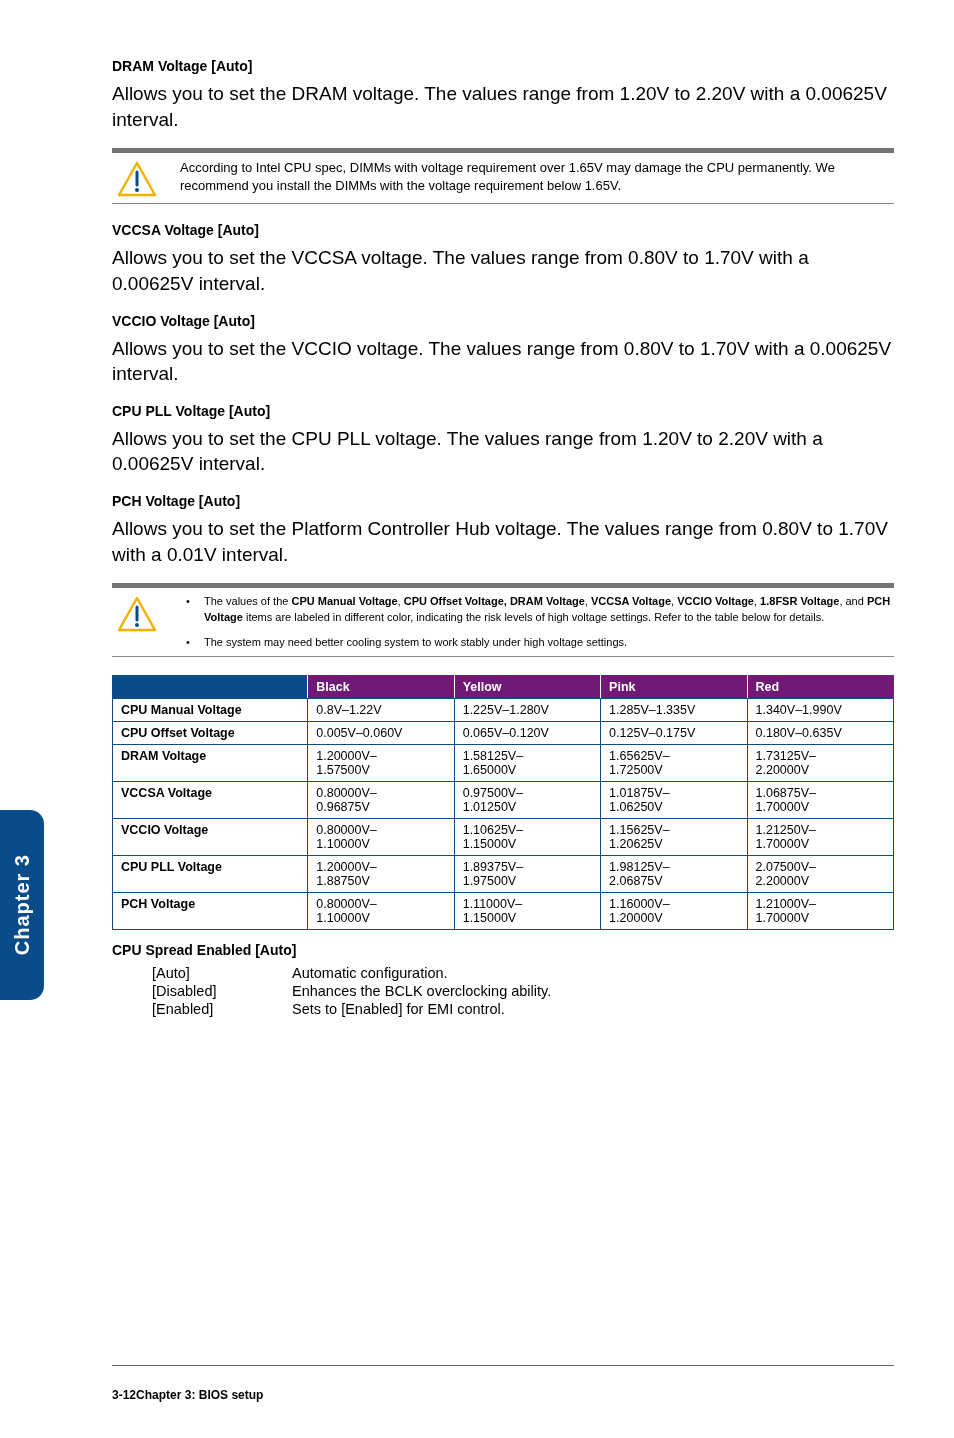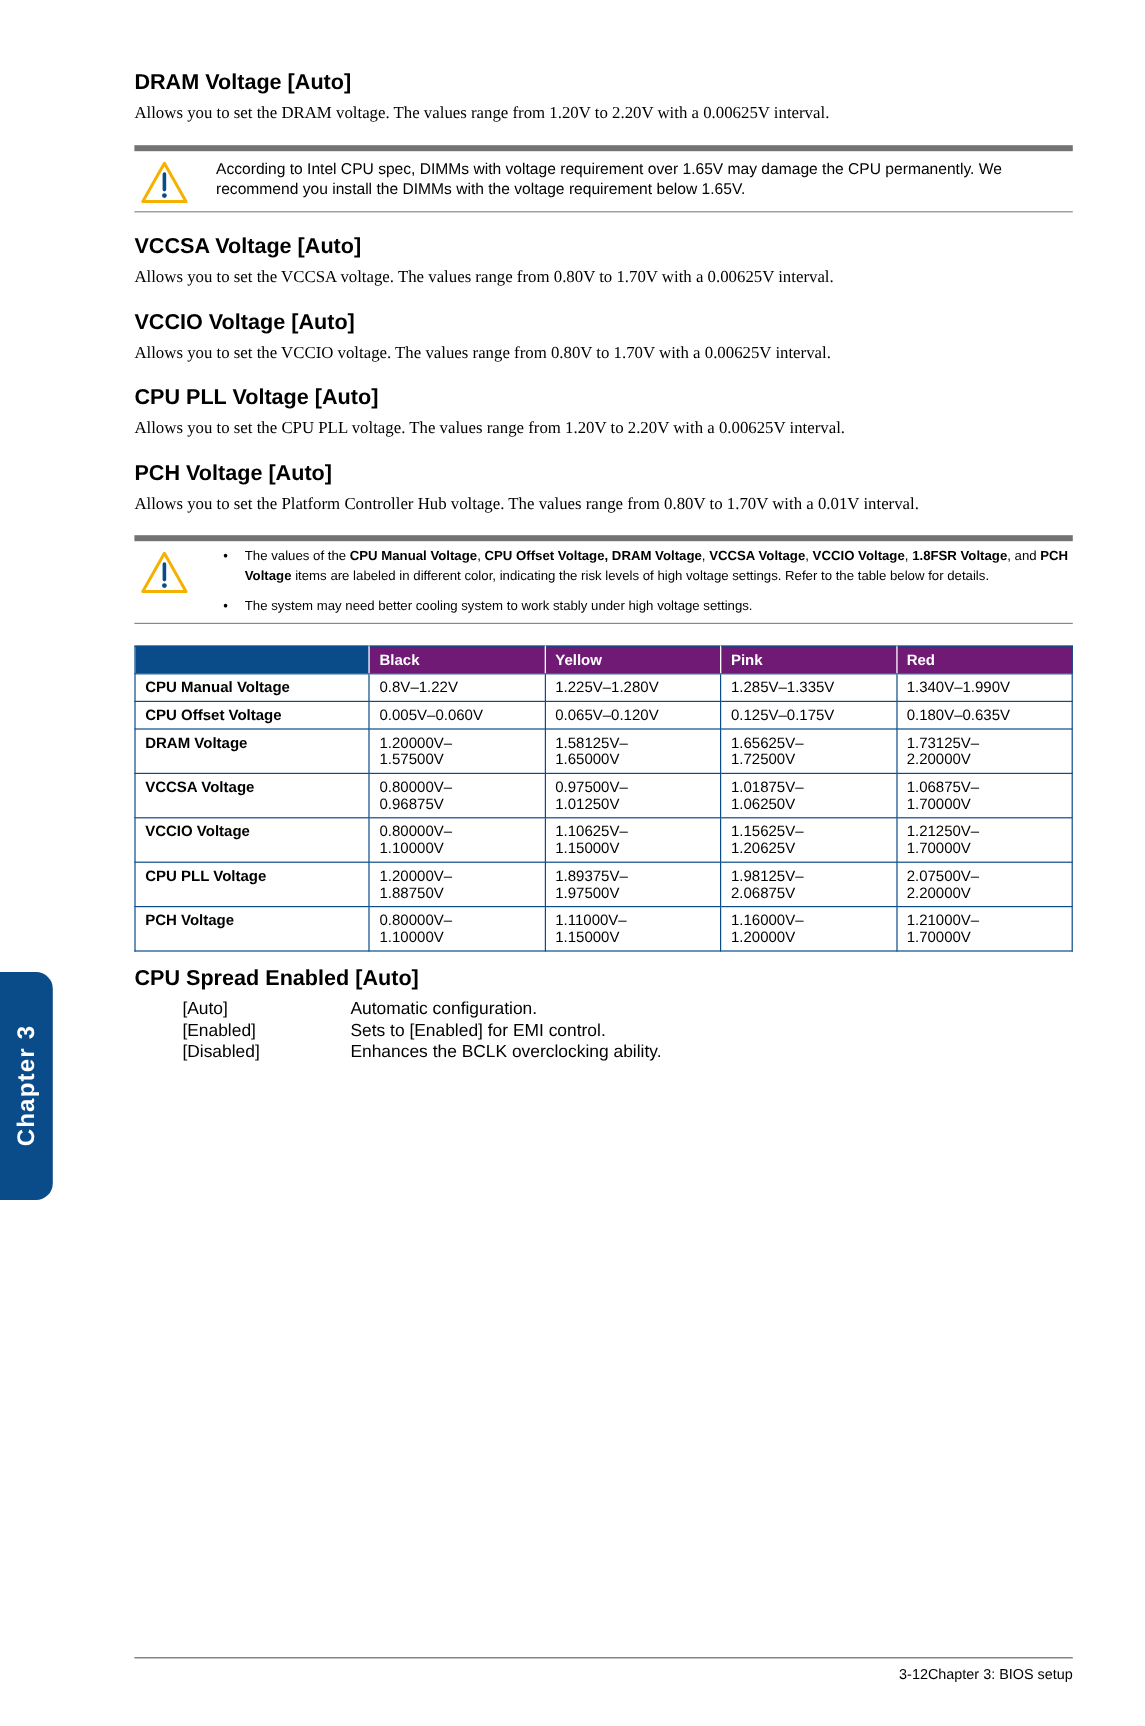--- a/index.html
+++ b/index.html
@@ -9,28 +9,27 @@
     width: 954px;
     min-height: 1438px;
     position: relative;
     color: #000;
   }
   .page {
     padding: 58px 60px 0 112px;
   }
   .section-title {
     font-weight: bold;
-    font-size: 18px;
+    font-size: 14px;
     margin-bottom: 7px;
   }
   .section-body {
-    font-size: 14px;
+    font-size: 19px;
     line-height: 1.35;
     margin-bottom: 16px;
-    font-family: Liberation Serif, serif;
   }
   .note-row {
     display: flex;
     align-items: flex-start;
     border-top: 5px solid #737373;
     border-bottom: 1px solid #888;
     padding: 6px 0;
     margin-bottom: 18px;
     gap: 18px;
   }
@@ -124,24 +123,25 @@
     writing-mode: vertical-rl;
     transform: rotate(180deg);
     letter-spacing: 1px;
   }
   .footer {
     position: absolute;
     bottom: 36px;
     left: 112px;
     right: 60px;
     border-top: 1px solid #666;
-    padding-top: 6px;
+    padding-top: 22px;
     font-size: 12px;
     display: flex;
-    justify-content: flex-end;
+    justify-content: flex-start;
+    font-weight: bold;
   }
 </style>
 </head>
 <body>
 
 <div class="side-tab">
   <span>Chapter 3</span>
 </div>
 
 <div class="page">
@@ -253,26 +253,26 @@
       </tbody>
   </table>
 
   <div class="section-title">CPU Spread Enabled [Auto]</div>
   <div class="opts">
     <div class="opt-row">
       <div class="opt-key">[Auto]</div>
       <div>Automatic configuration.</div>
     </div>
     <div class="opt-row">
+      <div class="opt-key">[Disabled]</div>
+      <div>Enhances the BCLK overclocking ability.</div>
+    </div>
+    <div class="opt-row">
       <div class="opt-key">[Enabled]</div>
       <div>Sets to [Enabled] for EMI control.</div>
-    </div>
-    <div class="opt-row">
-      <div class="opt-key">[Disabled]</div>
-      <div>Enhances the BCLK overclocking ability.</div>
     </div>
   </div>
 
 </div>
 
 <div class="footer">
   <span>3-12</span>
   <span>Chapter 3: BIOS setup</span>
 </div>
 

